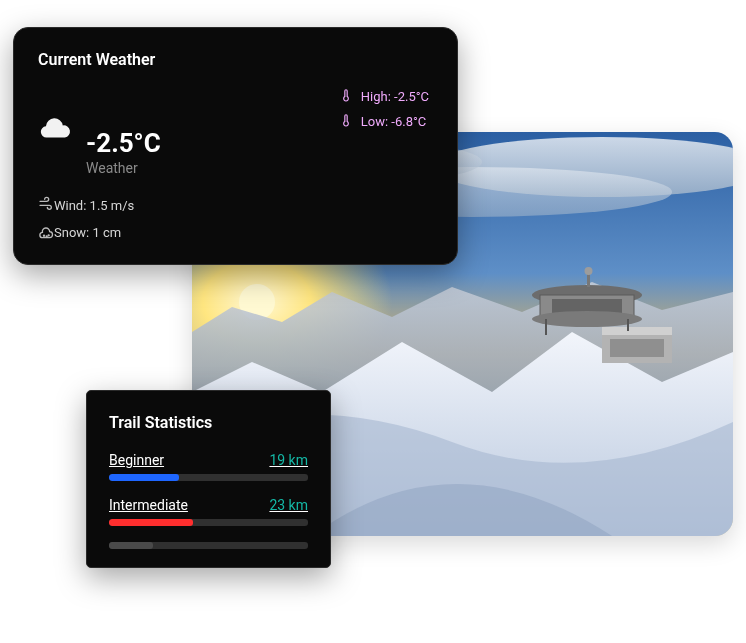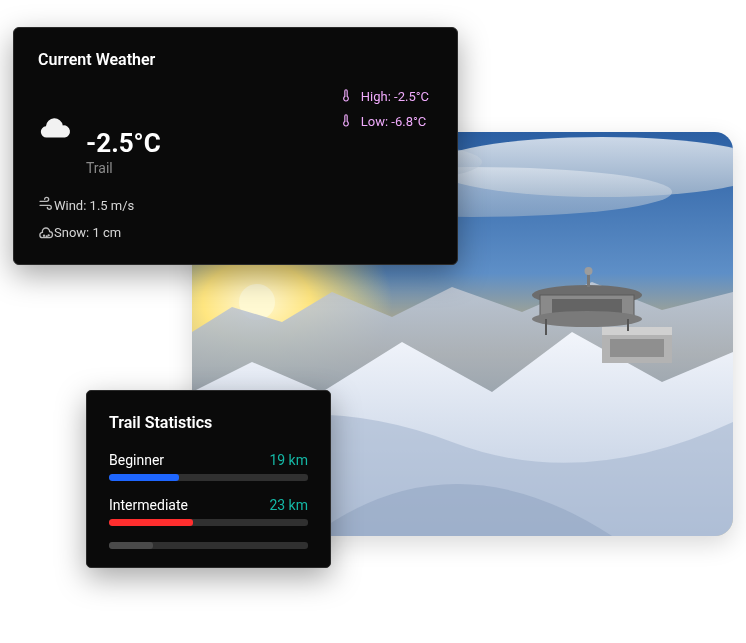--- a/index.html
+++ b/index.html
@@ -24,21 +24,21 @@
   box-shadow: 0 8px 24px rgba(0,0,0,0.15);
 }
 .bg-card svg { width: 100%; height: 100%; display: block; }
 
 
 .weather-card {
   position: absolute;
   left: 13px;
   top: 27px;
   width: 445px;
-  border-radius: 6px;
+  border-radius: 15px;
   background: #0a0a0a;
   border: 1px solid #2a2a2a;
   padding: 22px 24px;
   color: #fff;
   box-shadow: 0 10px 30px rgba(0,0,0,0.35);
 }
 .weather-title {
   font-size: 16px;
   font-weight: 600;
   margin-bottom: 16px;
@@ -100,21 +100,21 @@
   border: 1px solid #2a2a2a;
   padding: 22px 22px 18px 22px;
   color: #fff;
   box-shadow: 0 10px 30px rgba(0,0,0,0.35);
 }
 .trail-title {
   font-size: 16px;
   font-weight: 600;
   margin-bottom: 20px;
 }
-.trail-row { margin-bottom: 16px; }
+.trail-row { margin-bottom: 16px; text-decoration: underline; }
 .trail-row:last-child { margin-bottom: 0; }
 .trail-labels {
   display: flex;
   justify-content: space-between;
   font-size: 14px;
   margin-bottom: 6px;
 }
 .trail-labels .dist { color: #14b8a6; }
 .bar {
   width: 100%;
@@ -197,21 +197,21 @@
   <div class="weather-title">Current Weather</div>
 
   <div class="weather-main">
     <span class="weather-icon">
       <svg width="34" height="34" viewBox="0 0 24 24" fill="currentColor">
         <path d="M19 18H6a4 4 0 0 1-.4-7.98A6 6 0 0 1 17.5 9.5 3.5 3.5 0 0 1 19 18z"></path>
       </svg>
     </span>
     <div>
       <div class="weather-temp">-2.5°C</div>
-      <div class="weather-cond">Trail</div>
+      <div class="weather-cond">Weather</div>
     </div>
   </div>
 
   <div class="weather-hl">
     <div class="hl-row">
       <span>
         <svg width="14" height="14" viewBox="0 0 24 24" fill="none" stroke="currentColor" stroke-width="2" stroke-linecap="round">
           <path d="M14 14.76V5a2 2 0 0 0-4 0v9.76a4 4 0 1 0 4 0z"></path>
         </svg>
       </span>

